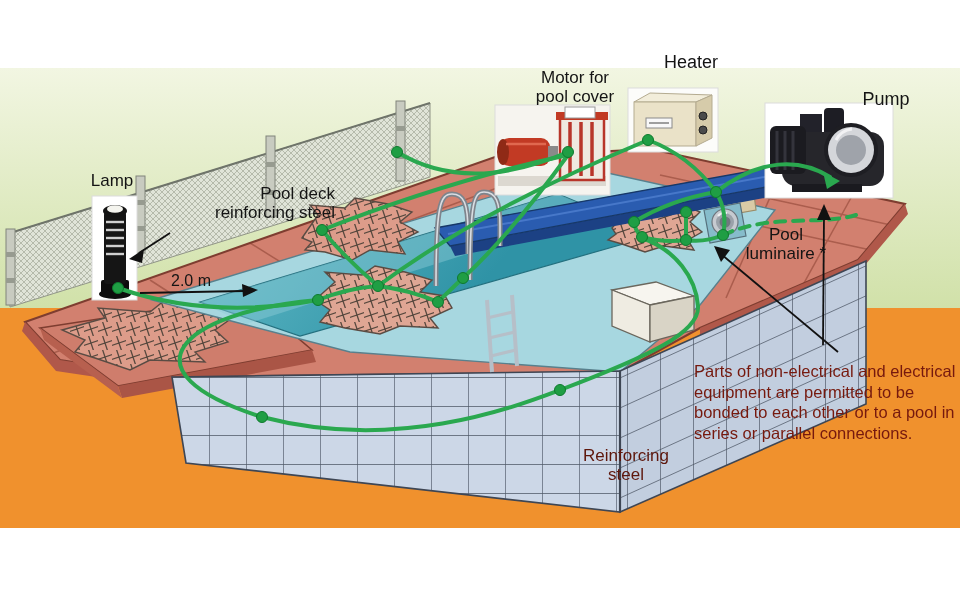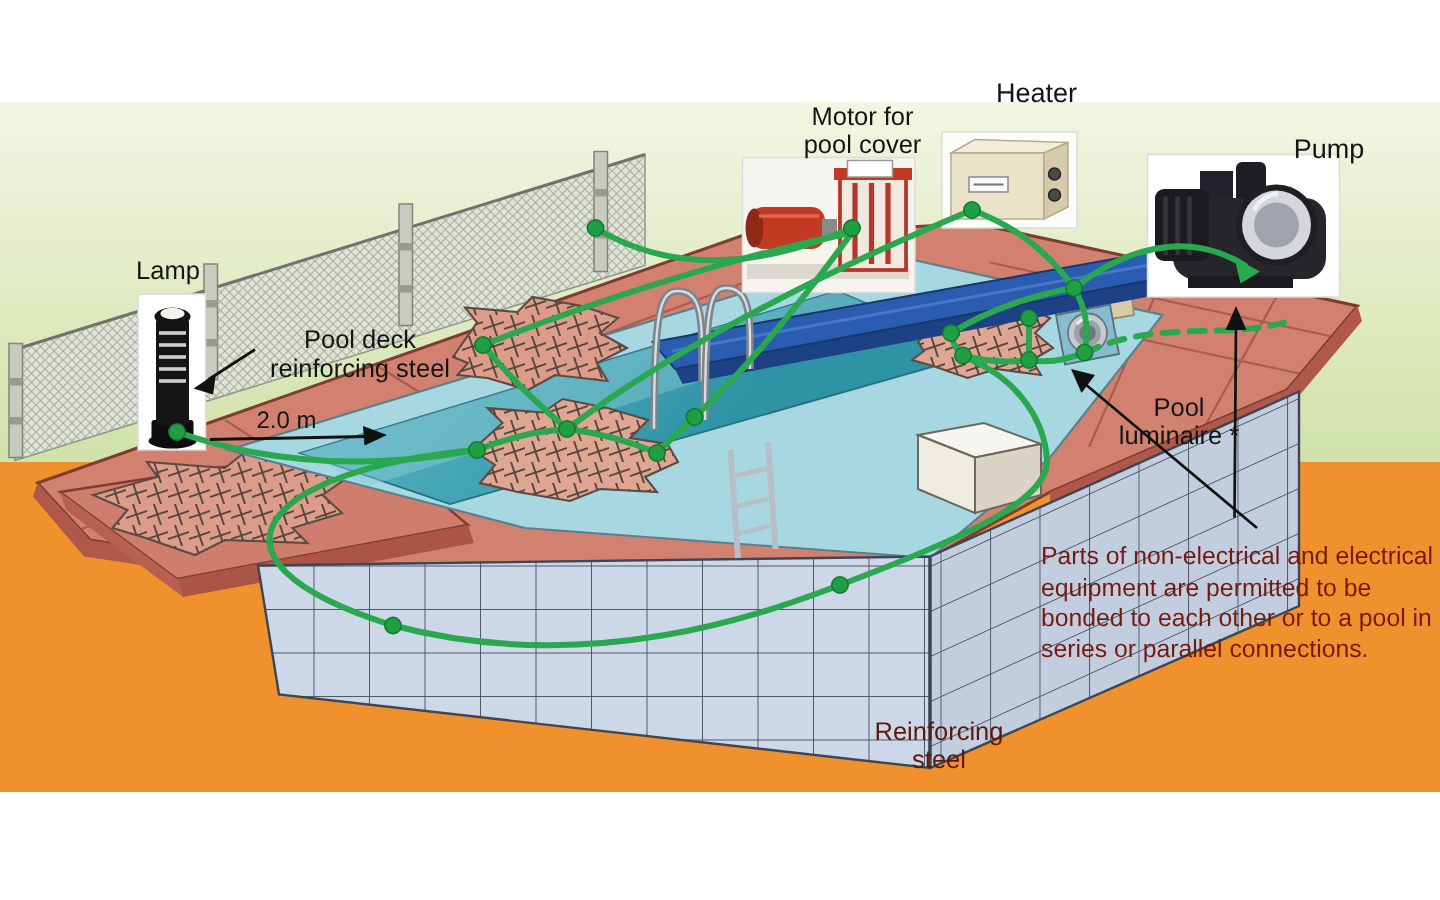--- a/index.html
+++ b/index.html
@@ -273,29 +273,29 @@
     <line x1="170" y1="233" x2="139" y2="253" stroke-width="1.8"></line>
     <polygon points="129,259 144,249 142,263" stroke="none"></polygon>
     <line x1="838" y1="352" x2="721" y2="254" stroke-width="1.8"></line>
     <polygon points="714,246 730,250 721,262" stroke="none"></polygon>
     <line x1="823" y1="345" x2="824" y2="214" stroke-width="1.8"></line>
     <polygon points="824,204 817,220 831,220" stroke="none"></polygon>
   </g>
 </svg>
 
 <div class="label" id="lbl-lamp" style="left:84px;top:171px;width:56px;">Lamp</div>
-<div class="label" id="lbl-deck" style="left:145px;top:217px;width:190px;">Pool deck
+<div class="label" id="lbl-deck" style="left:145px;top:184px;width:190px;text-align:right;">Pool deck
 reinforcing steel</div>
 <div class="label" id="lbl-motor" style="left:500px;top:68px;width:150px;">Motor for
 pool cover</div>
 <div class="label big" id="lbl-heater" style="left:648px;top:52px;width:86px;">Heater</div>
 <div class="label big" id="lbl-pump" style="left:848px;top:89px;width:76px;text-align:center;">Pump</div>
-<div class="label" id="lbl-lum" style="left:716px;top:225px;width:140px;margin-top:37px;">Pool
+<div class="label" id="lbl-lum" style="left:716px;top:225px;width:140px;">Pool
 luminaire *</div>
-<div class="label maroon" id="lbl-reinf" style="left:556px;top:446px;width:140px;margin-top:32px;">Reinforcing
+<div class="label maroon" id="lbl-reinf" style="left:556px;top:446px;width:140px;">Reinforcing
 steel</div>
 <div class="label" id="lbl-dim" style="left:158px;top:272px;width:66px;font-size:16px;">2.0 m</div>
 <div id="annotation">Parts of non-electrical and electrical
 equipment are permitted to be
 bonded to each other or to a pool in
 series or parallel connections.</div>
 
 </div>
 
 </body></html>

